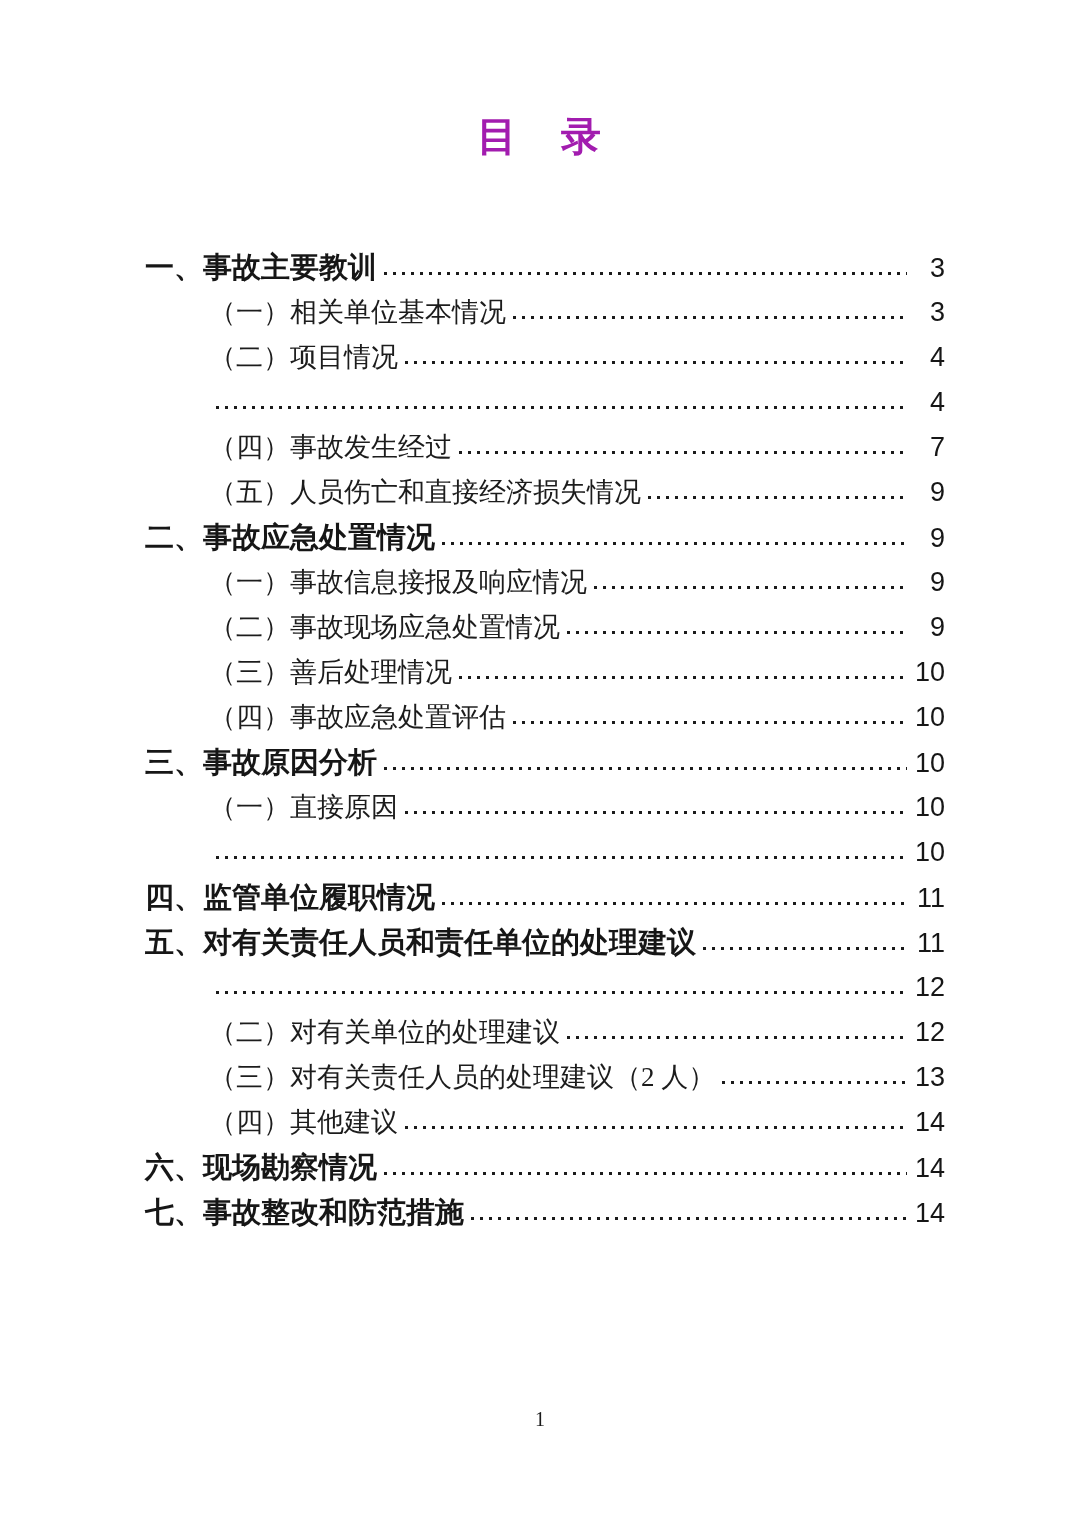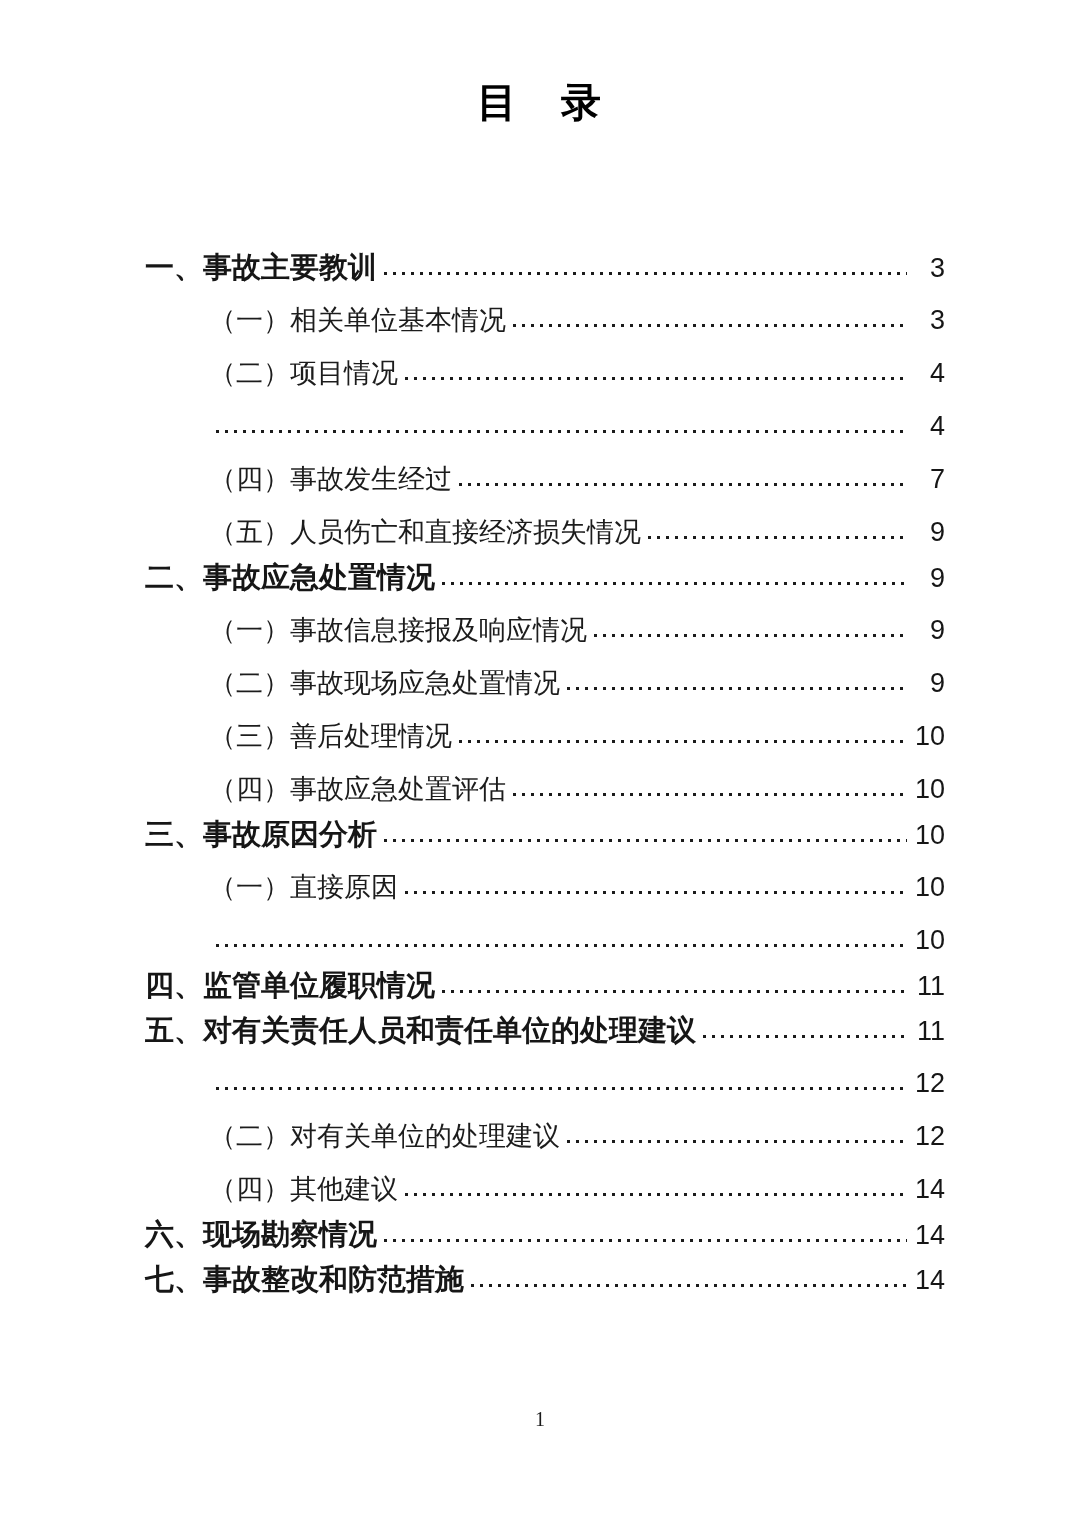--- a/index.html
+++ b/index.html
@@ -13,27 +13,27 @@
   .page {
     position: relative;
     width: 1080px;
     height: 1527px;
     background: #ffffff;
     color: #111111;
     box-sizing: border-box;
   }
   .doc-title {
     margin: 0;
-    padding-top: 77px;
+    padding-top: 111px;
     text-align: center;
     font-family: "Liberation Serif", serif;
     font-weight: 700;
     font-size: 40px;
     line-height: 52px;
-    color: #000000;
+    color: #a21caf;
     letter-spacing: 2px;
   }
   .toc {
     position: absolute;
     left: 145px;
     right: 135px;
     top: 245px;
     line-height: 45px;
   }
   .toc-row {
@@ -43,21 +43,20 @@
     white-space: nowrap;
   }
   .toc-row.level-1 .toc-label {
     font-family: "Liberation Sans", sans-serif;
     font-weight: 700;
     font-size: 29px;
     color: #161616;
   }
   .toc-row.level-2 {
     padding-left: 64px;
-    margin-top: 8px;
   }
   .toc-row.level-2 .toc-label {
     font-family: "Liberation Serif", serif;
     font-weight: 400;
     font-size: 27px;
     color: #1c1c1c;
   }
   .toc-dots {
     flex: 1 1 auto;
     display: inline-block;
@@ -176,20 +175,25 @@
       <div class="toc-row level-2">
     <span class="toc-dots"></span>
     <span class="toc-page">12</span>
   </div>
       <div class="toc-row level-2">
     <span class="toc-label">（二）对有关单位的处理建议</span>
     <span class="toc-dots"></span>
     <span class="toc-page">12</span>
   </div>
       <div class="toc-row level-2">
+    <span class="toc-label">（三）对有关责任人员的处理建议（2 人）</span>
+    <span class="toc-dots"></span>
+    <span class="toc-page">13</span>
+  </div>
+      <div class="toc-row level-2">
     <span class="toc-label">（四）其他建议</span>
     <span class="toc-dots"></span>
     <span class="toc-page">14</span>
   </div>
       <div class="toc-row level-1">
     <span class="toc-label">六、现场勘察情况</span>
     <span class="toc-dots"></span>
     <span class="toc-page">14</span>
   </div>
       <div class="toc-row level-1">

